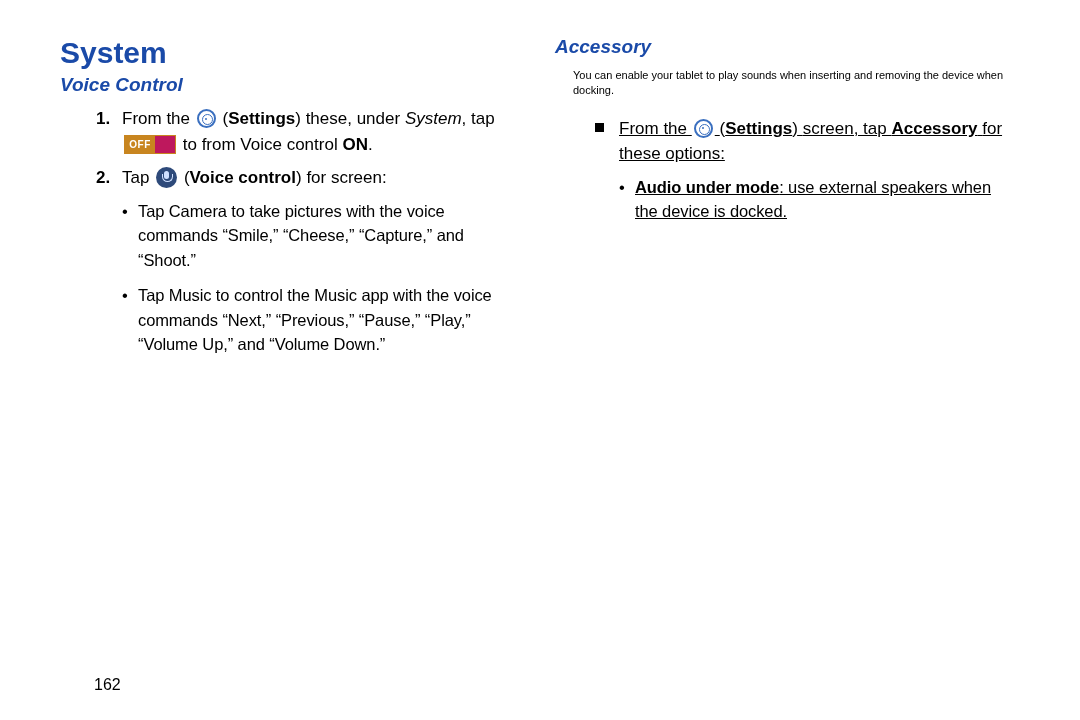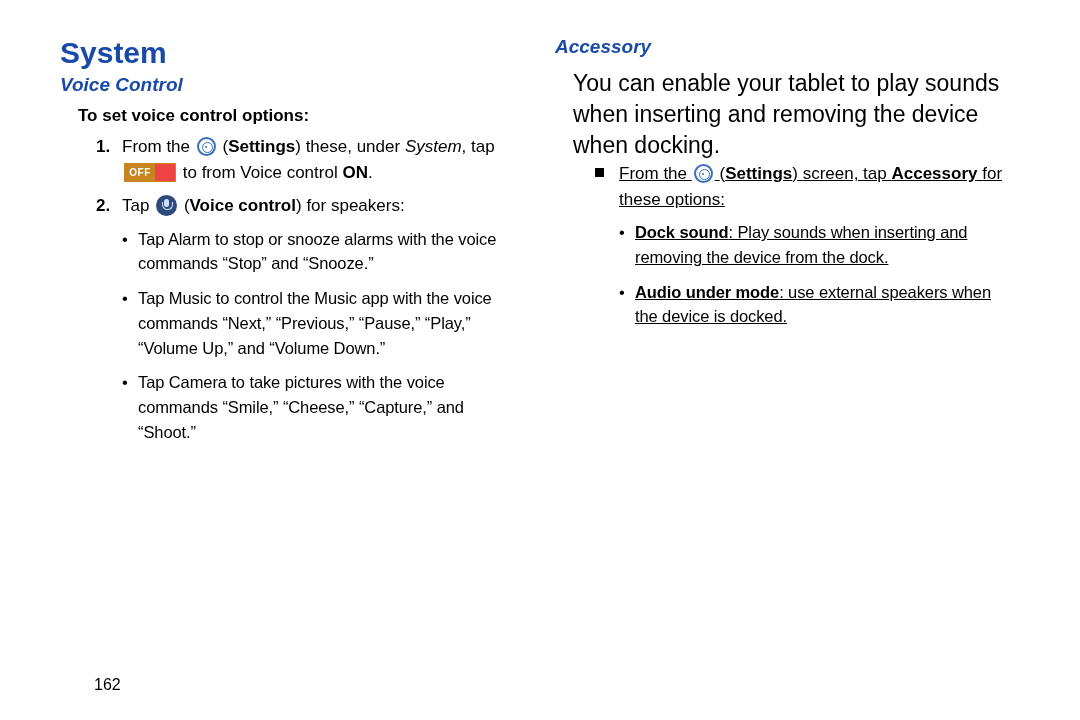--- a/index.html
+++ b/index.html
@@ -3,21 +3,21 @@
 <meta charset="utf-8">
 <style>
   * { box-sizing: border-box; margin: 0; padding: 0; }
   html, body { width: 1080px; height: 720px; background: #fff; font-family: Arial, Helvetica, sans-serif; color: #000; }
   .page { display: flex; padding: 36px 50px 4px 60px; height: 100%; position: relative; border-radius: 32px; }
   .col { width: 50%; padding-right: 30px; }
   .col-right { padding-left: 10px; padding-right: 20px; }
   .h1 { font-size: 30px; font-weight: 900; color: #1a4aa8; font-style: normal; letter-spacing: 0px; margin-bottom: 4px; }
   .h2 { font-size: 19px; font-weight: 900; font-style: italic; color: #1a4aa8; margin-bottom: 10px; letter-spacing: 0px; }
   .subhead { font-size: 17px; font-weight: 700; margin: 4px 0 8px 18px; }
-  .body-intro { font-size: 23px; line-height: 1.35; margin: 0 0 0 18px; }
+  .body-intro { font-size: 11px; line-height: 1.35; margin: 0 0 18px 18px; }
   ol.steps { list-style: none; margin-left: 36px; }
   ol.steps > li { font-size: 17px; line-height: 1.5; margin-bottom: 8px; padding-left: 26px; position: relative; }
   ol.steps > li .num { position: absolute; left: 0; top: 0; font-weight: 700; }
   ul.sub { list-style: none; margin-top: 8px; margin-left: 0px; }
   ul.sub > li { font-size: 16.5px; line-height: 1.5; margin-bottom: 10px; padding-left: 16px; position: relative; letter-spacing: -0.1px; }
   ul.sub > li::before { content: "•"; position: absolute; left: 0; top: 0; }
   ul.squares { list-style: none; margin-left: 36px; }
   ul.squares > li { font-size: 17px; line-height: 1.5; padding-left: 28px; position: relative; margin-bottom: 8px; text-decoration: underline; }
   ul.squares > li::before { content: ""; position: absolute; left: 4px; top: 7px; width: 9px; height: 9px; background: #000; }
   ul.squares ul.sub { margin-top: 8px; margin-left: 0px; }
@@ -28,21 +28,21 @@
     vertical-align: -4px; position: relative; background: #fff; margin: 0 2px;
   }
   .icon-settings::before {
     content: ""; position: absolute; left: 3px; top: 3px; width: 9px; height: 9px; border: 1.5px solid #3a6fbf; border-radius: 50%;
   }
   .icon-settings::after {
     content: ""; position: absolute; left: 6.5px; top: 6.5px; width: 2px; height: 2px; background: #3a6fbf; border-radius: 50%;
   }
   .toggle-off {
     display: inline-block; width: 52px; height: 19px; border: 1px solid #c8851f; vertical-align: -4px;
-    position: relative; background: #ef4444; margin: 0 2px;
+    position: relative; background: #be185d; margin: 0 2px;
   }
   .toggle-off .lbl {
     position: absolute; left: 0; top: 0; width: 30px; height: 100%; background: #c8851f; color: #fff;
     font-size: 10px; font-weight: 700; text-align: center; line-height: 17px; letter-spacing: 0.5px;
   }
   .icon-voice {
     display: inline-block; width: 21px; height: 21px; background: #2e4a7a; border-radius: 50%;
     vertical-align: -5px; position: relative; margin: 0 2px;
   }
   .icon-voice::before {
@@ -54,63 +54,58 @@
   }
   .page-number { position: absolute; left: 94px; bottom: 26px; font-size: 16px; }
 </style>
 </head>
 <body>
 
 <div class="page">
   <div class="col">
     <div class="h1">System</div>
     <div class="h2">Voice Control</div>
-    <div class="subhead">To set voice control options:</div>
 
     <ol class="steps">
       <li>
         <span class="num">1.</span>
         <span>From the </span>
         <span class="icon-settings"></span>
         <span>(</span><span class="bold">Settings</span><span>)</span>
         <span> these, under </span><span class="ital">System</span><span>, tap </span>
         <br>
         <span class="toggle-off"><span class="lbl">OFF</span></span>
         <span> to from Voice control </span><span class="bold">ON</span><span>.</span>
       </li>
       <li>
         <span class="num">2.</span>
         <span>Tap </span>
         <span class="icon-voice"></span>
         <span>(</span><span class="bold">Voice control</span><span>)</span>
-        <span> for speakers:</span>
+        <span> for screen:</span>
         <ul class="sub">
-          <li>Tap Alarm to stop or snooze alarms with the voice commands “Stop” and “Snooze.”</li>
+          <li>Tap Camera to take pictures with the voice commands “Smile,” “Cheese,” “Capture,” and “Shoot.”</li>
           <li>Tap Music to control the Music app with the voice commands “Next,” “Previous,” “Pause,” “Play,” “Volume Up,” and “Volume Down.”</li>
-          <li>Tap Camera to take pictures with the voice commands “Smile,” “Cheese,” “Capture,” and “Shoot.”</li>
         </ul>
       </li>
     </ol>
   </div>
 
   <div class="col col-right">
     <div class="h2">Accessory</div>
     <div class="body-intro">You can enable your tablet to play sounds when inserting and removing the device when docking.</div>
     <ul class="squares">
       <li>
         <span>From the </span>
         <span class="icon-settings"></span>
         <span>(</span><span class="bold">Settings</span><span>)</span>
         <span> screen, tap </span><span class="bold">Accessory</span>
         <span> for these options:</span>
         <ul class="sub">
           <li>
-            <span class="bold">Dock sound</span><span>: Play sounds when inserting and removing the device from the dock.</span>
-          </li>
-          <li>
             <span class="bold">Audio under mode</span><span>: use external speakers when the device is docked.</span>
           </li>
         </ul>
       </li>
     </ul>
   </div>
 
   <div class="page-number">162</div>
 </div>
 

